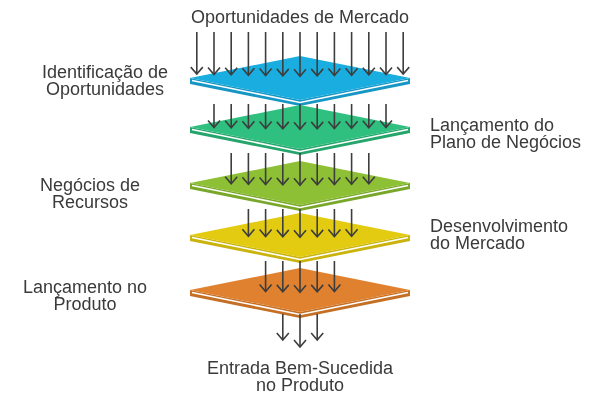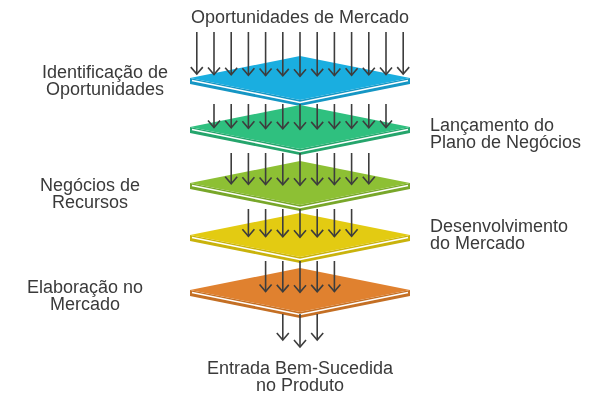--- a/index.html
+++ b/index.html
@@ -238,15 +238,15 @@
       <polyline points="311.2,333 317.2,340 323.2,333" fill="none" stroke="#3d3d3d" stroke-width="1.6"></polyline>
     </g>
   </svg>
 
 <div class="lbl center" style="left:150px; top:9px; width:300px;">Oportunidades de Mercado</div>
 
 <div class="lbl left" style="left:40px; top:64px; width:130px;">Identificação de Oportunidades</div>
 <div class="lbl right" style="left:430px; top:117px; width:160px;">Lançamento do Plano de Negócios</div>
 <div class="lbl left" style="left:10px; top:177px; width:160px;">Negócios de Recursos</div>
 <div class="lbl right" style="left:430px; top:218px; width:140px;">Desenvolvimento do Mercado</div>
-<div class="lbl left" style="left:0px; top:279px; width:170px;">Elaboração no Mercado</div>
+<div class="lbl left" style="left:0px; top:279px; width:170px;">Lançamento no Produto</div>
 
 <div class="lbl center" style="left:200px; top:360px; width:200px;">Entrada Bem-Sucedida no Produto</div>
 
 </body></html>

